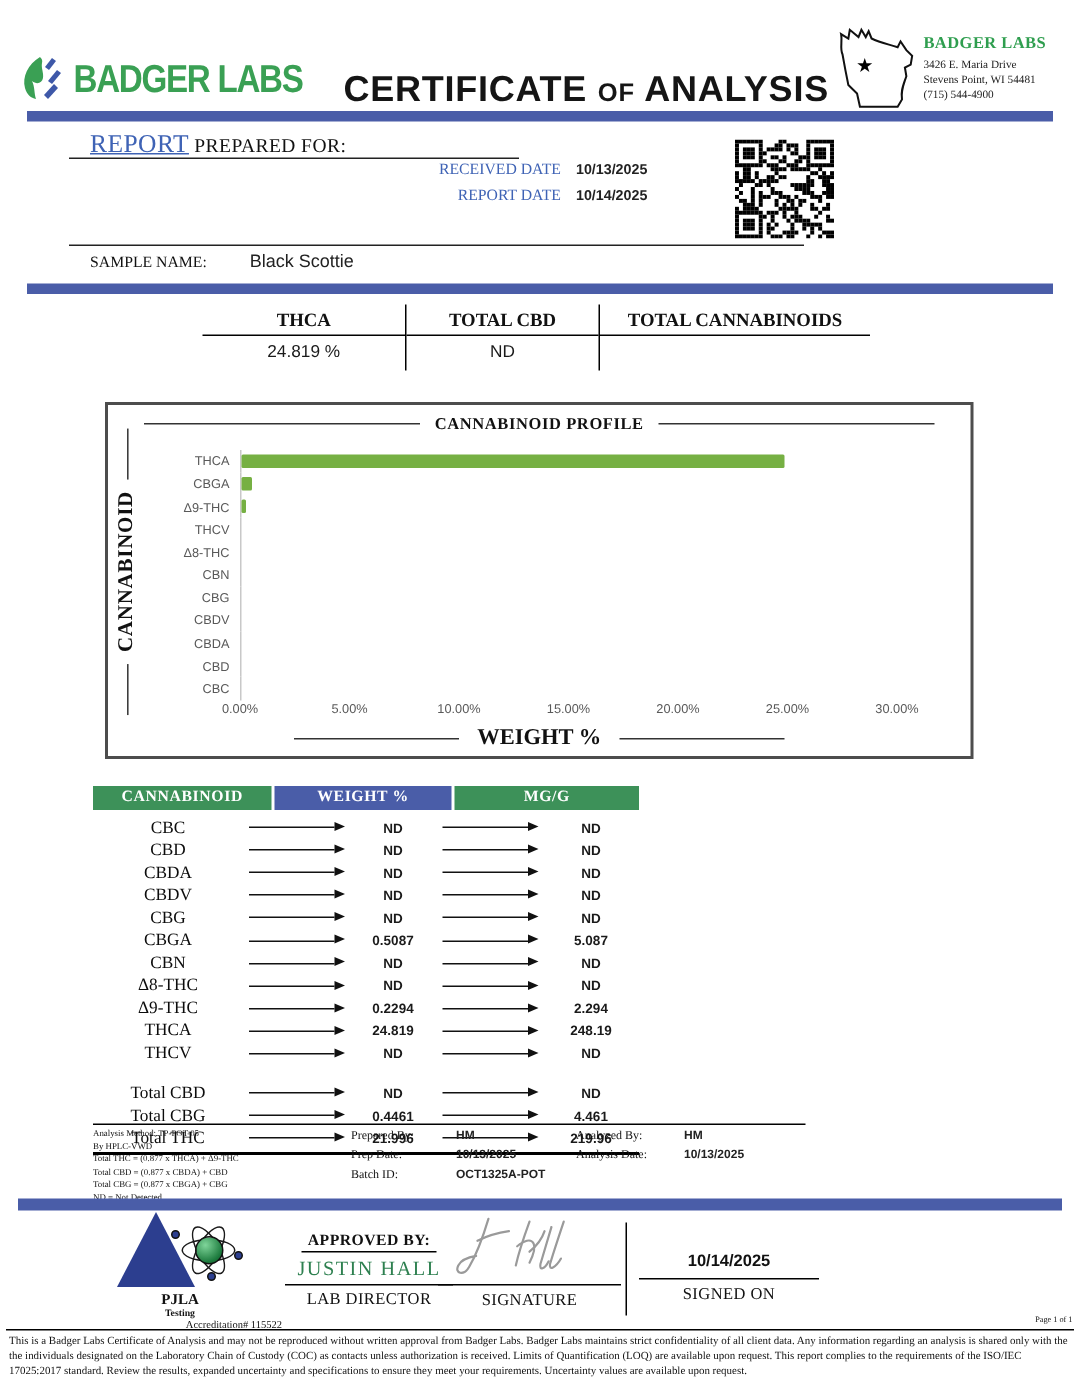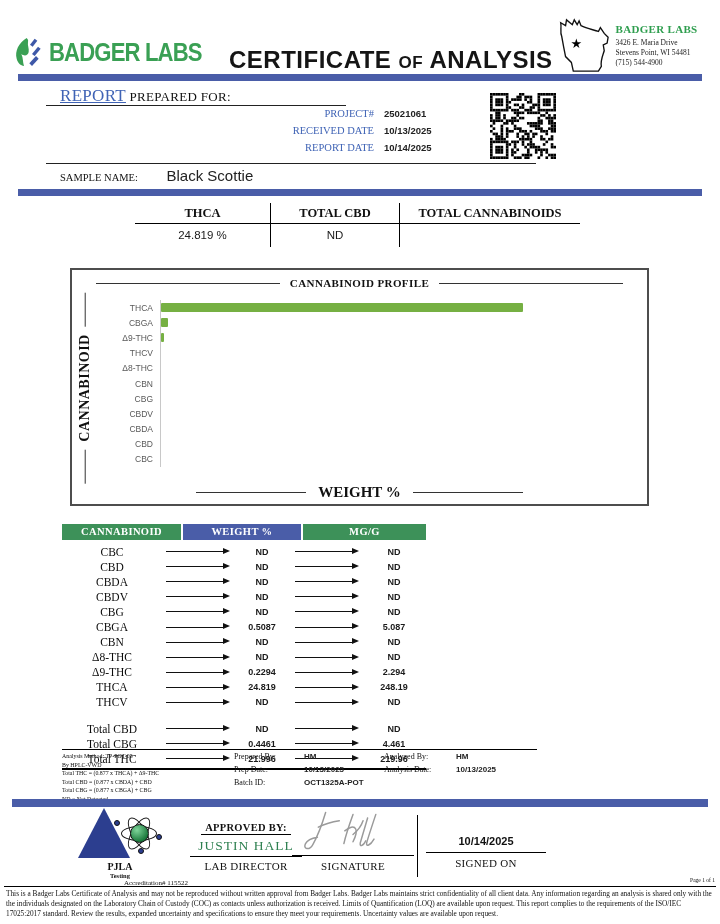--- a/index.html
+++ b/index.html
@@ -32,21 +32,21 @@
   .rep-title { position:absolute; left:42px; top:0; font-size:13px; letter-spacing:.3px; }
   .rep-title .word { color:#3f63b5; font-size:17px; text-decoration:underline; }
   .rep-underline { position:absolute; left:28px; top:19px; width:300px; border-top:1.5px solid #222; }
   .rep-fields { position:absolute; right:240px; top:22px; width:250px; }
   .rf-row { display:flex; justify-content:flex-end; align-items:baseline; height:17px; }
   .rf-label { color:#3f63b5; font-size:10.5px; text-align:right; }
   .rf-value { width:78px; margin-left:10px; font-family:"Liberation Sans", sans-serif; font-weight:bold; font-size:9.5px; color:#222; }
   .qr { position:absolute; left:472px; top:7px; width:66px; height:66px; }
   .rep-line2 { position:absolute; left:28px; top:77px; width:490px; border-top:1.5px solid #222; }
   .sample-row { position:absolute; left:42px; top:81px; font-size:10.5px; }
-  .sample-value { font-family:"Liberation Sans", sans-serif; font-size:15px; color:#222; margin-left:26px; }
+  .sample-value { font-family:"Liberation Sans", sans-serif; font-size:12px; color:#222; margin-left:26px; }
 
   
   .summary { position:absolute; left:135px; top:203px; width:445px; display:flex; }
   .sum-cell { display:flex; flex-direction:column; }
   .sum-cell:nth-child(1){ width:135px; }
   .sum-cell:nth-child(2){ width:130px; border-left:1.5px solid #000; border-right:1.5px solid #000; }
   .sum-cell:nth-child(3){ width:180px; }
   .sum-label { height:21px; line-height:21px; text-align:center; font-weight:bold; font-size:12.5px; border-bottom:1.5px solid #000; }
   .sum-value { height:23px; line-height:23px; text-align:center; font-family:"Liberation Sans", sans-serif; font-weight:normal; font-size:11.5px; color:#1a1a1a; }
 
@@ -169,24 +169,20 @@
 
   <div class="bluebar" id="bar1"></div>
 
   <div class="report">
     <div class="rep-title">
       <span class="word">REPORT</span>
       <span>PREPARED FOR:</span>
     </div>
     <div class="rep-underline"></div>
     <div class="rep-fields" id="report-fields">
-        <div class="rf-row">
-       <span class="rf-label">PROJECT#</span>
-       <span class="rf-value">25021061</span>
-     </div>
         <div class="rf-row">
        <span class="rf-label">RECEIVED DATE</span>
        <span class="rf-value">10/13/2025</span>
      </div>
         <div class="rf-row">
        <span class="rf-label">REPORT DATE</span>
        <span class="rf-value">10/14/2025</span>
      </div>
       </div>
     <svg class="qr" id="qr-code" viewBox="0 0 66 66">
@@ -605,20 +601,29 @@
        </span>
      </div>
           <div class="ch-row">
        <span class="ch-cat">CBC</span>
        <span class="ch-track">
          <span class="ch-bar" style="width:0.0px; background:#76b043;"></span>
        </span>
      </div>
         </div>
     </div>
+    <div class="ch-ticks" id="chart-ticks">
+        <span class="ch-tick" style="left:66px">0.00%</span>
+        <span class="ch-tick" style="left:139px">5.00%</span>
+        <span class="ch-tick" style="left:212px">10.00%</span>
+        <span class="ch-tick" style="left:285px">15.00%</span>
+        <span class="ch-tick" style="left:358px">20.00%</span>
+        <span class="ch-tick" style="left:431px">25.00%</span>
+        <span class="ch-tick" style="left:504px">30.00%</span>
+      </div>
     <div class="ch-xlab">
       <span class="rule"></span>
       <span class="ch-xlab-text">WEIGHT %</span>
       <span class="rule"></span>
     </div>
   </div>
 
   <div class="rtable">
     <div class="rt-head">
       <div class="rt-hcell g">CANNABINOID</div>

